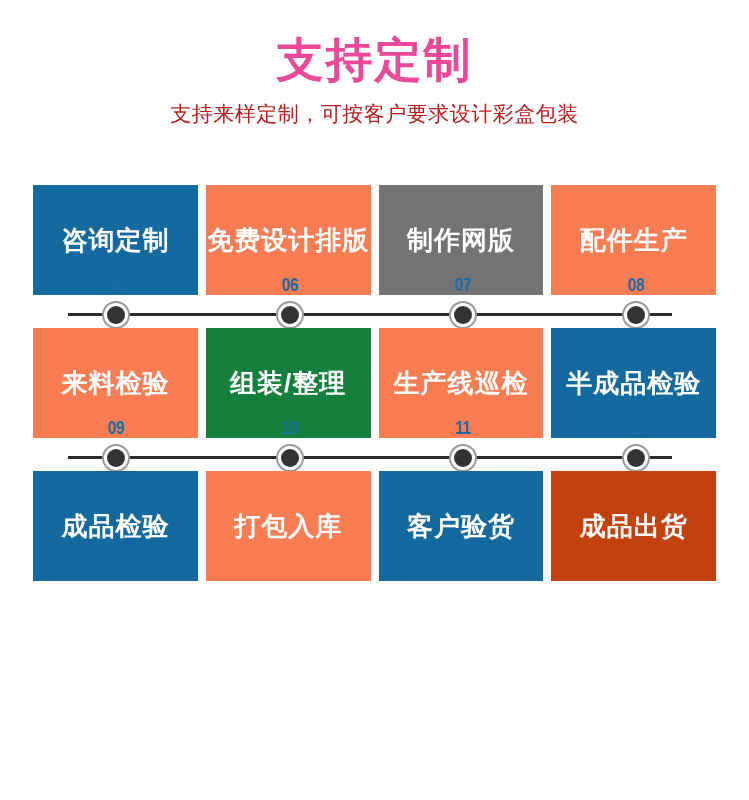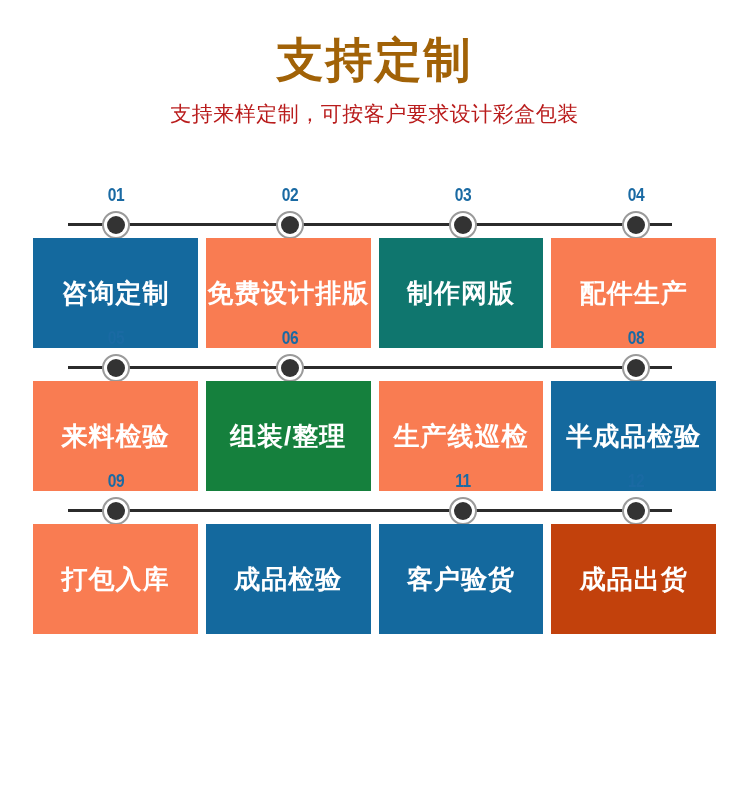--- a/index.html
+++ b/index.html
@@ -148,96 +148,85 @@
 
   .step-box.blue { background: #14699e; }
   .step-box.orange { background: #f97c52; }
 </style>
 </head>
 <body>
 
 <div class="page">
 
   <div class="header">
-    <div class="page-title" style="color: #a16207;">支持定制</div>
+    <div class="page-title" style="color: #ec4899;">支持定制</div>
     <div class="page-subtitle" style="color: #b91c1c;">支持来样定制，可按客户要求设计彩盒包装</div>
   </div>
 
   <div class="flow">
 
     <div class="flow-row">
-      <div class="timeline">
-        <div class="timeline-line" style="background: rgb(43, 43, 43);"></div>
-        <div class="node" style="left:116px;">
-          <div class="node-num" style="color: rgb(26, 106, 163);">01</div>
-          <div class="node-dot"></div>
-        </div>
-        <div class="node" style="left:290px;">
-          <div class="node-num" style="color: rgb(26, 106, 163);">02</div>
-          <div class="node-dot"></div>
-        </div>
-        <div class="node" style="left:463px;">
-          <div class="node-num" style="color: rgb(26, 106, 163);">03</div>
-          <div class="node-dot"></div>
-        </div>
-        <div class="node" style="left:636px;">
-          <div class="node-num" style="color: rgb(26, 106, 163);">04</div>
-          <div class="node-dot"></div>
-        </div>
-      </div>
       <div class="boxes">
         <div class="step-box blue" style="background: rgb(20, 105, 158);">咨询定制</div>
         <div class="step-box orange" style="background: rgb(249, 124, 82);">免费设计排版</div>
-        <div class="step-box blue" style="background: #0f766e;">制作网版</div>
+        <div class="step-box blue" style="background: #737373;">制作网版</div>
         <div class="step-box orange" style="background: rgb(249, 124, 82);">配件生产</div>
       </div>
     </div>
 
     <div class="flow-row">
       <div class="timeline">
         <div class="timeline-line" style="background: rgb(43, 43, 43);"></div>
         <div class="node" style="left:116px;">
           <div class="node-num" style="color: rgb(26, 106, 163);">05</div>
           <div class="node-dot"></div>
         </div>
         <div class="node" style="left:290px;">
           <div class="node-num" style="color: rgb(26, 106, 163);">06</div>
           <div class="node-dot"></div>
         </div>
+        <div class="node" style="left:463px;">
+          <div class="node-num" style="color: rgb(26, 106, 163);">07</div>
+          <div class="node-dot"></div>
+        </div>
         <div class="node" style="left:636px;">
           <div class="node-num" style="color: rgb(26, 106, 163);">08</div>
           <div class="node-dot"></div>
         </div>
       </div>
       <div class="boxes">
         <div class="step-box orange" style="background: rgb(249, 124, 82);">来料检验</div>
         <div class="step-box blue" style="background: #15803d;">组装/整理</div>
         <div class="step-box orange" style="background: rgb(249, 124, 82);">生产线巡检</div>
         <div class="step-box blue" style="background: rgb(20, 105, 158);">半成品检验</div>
       </div>
     </div>
 
     <div class="flow-row">
       <div class="timeline">
         <div class="timeline-line" style="background: rgb(43, 43, 43);"></div>
         <div class="node" style="left:116px;text-decoration:underline;">
           <div class="node-num" style="color: rgb(26, 106, 163);">09</div>
           <div class="node-dot"></div>
         </div>
+        <div class="node" style="left:290px;">
+          <div class="node-num" style="color: rgb(26, 106, 163);">10</div>
+          <div class="node-dot"></div>
+        </div>
         <div class="node" style="left:463px;">
           <div class="node-num" style="color: rgb(26, 106, 163);">11</div>
           <div class="node-dot"></div>
         </div>
         <div class="node" style="left:636px;">
           <div class="node-num" style="color: rgb(26, 106, 163);">12</div>
           <div class="node-dot"></div>
         </div>
       </div>
       <div class="boxes">
+        <div class="step-box blue" style="background: rgb(20, 105, 158);">成品检验</div>
         <div class="step-box orange" style="background: rgb(249, 124, 82);">打包入库</div>
-        <div class="step-box blue" style="background: rgb(20, 105, 158);">成品检验</div>
         <div class="step-box blue" style="background: rgb(20, 105, 158);">客户验货</div>
         <div class="step-box orange" style="background: #c2410c;">成品出货</div>
       </div>
     </div>
 
   </div>
 </div>
 
 </body></html>

